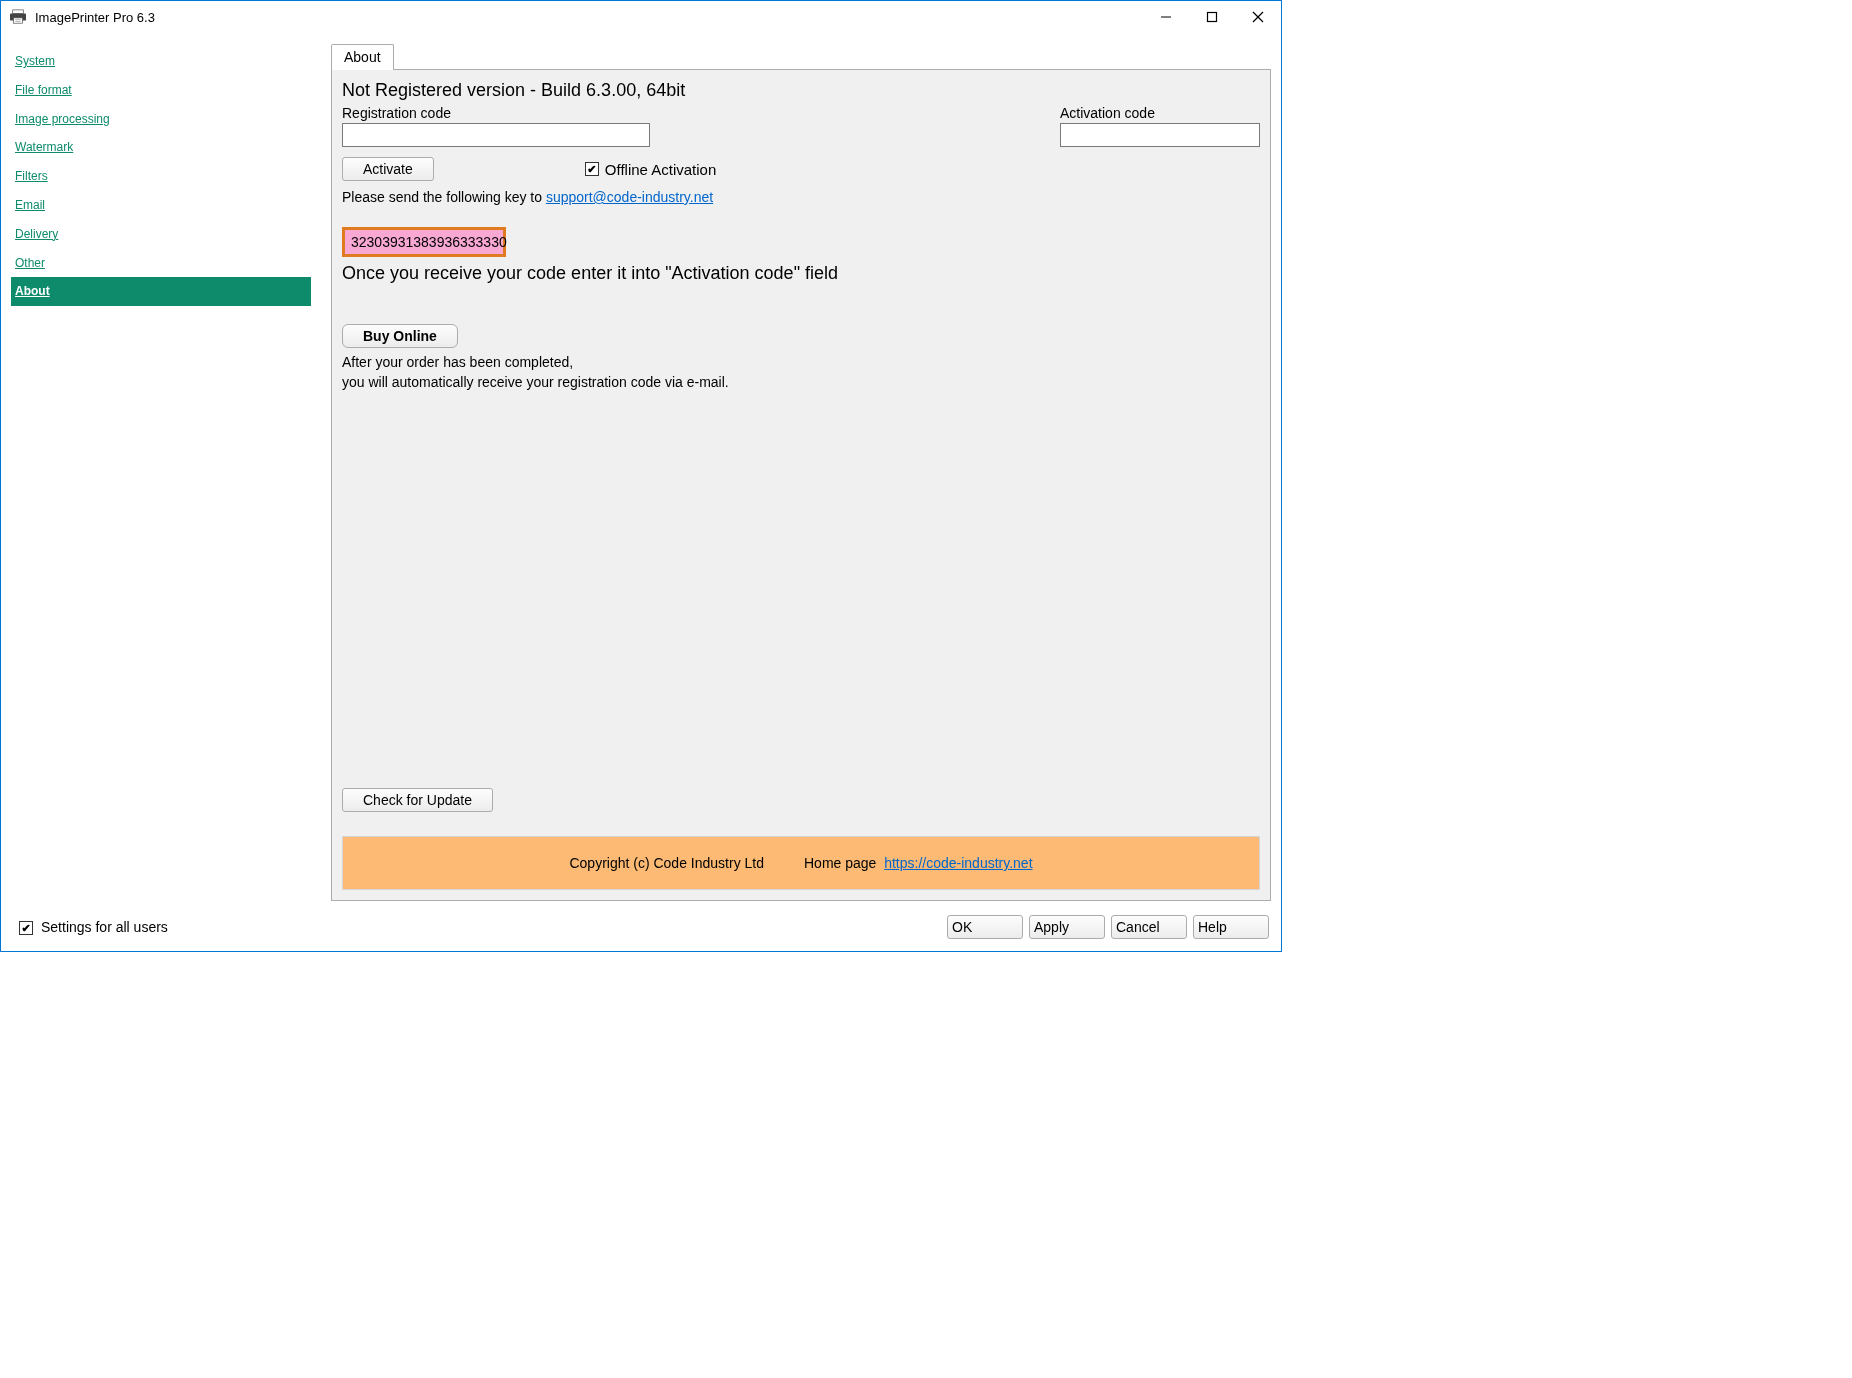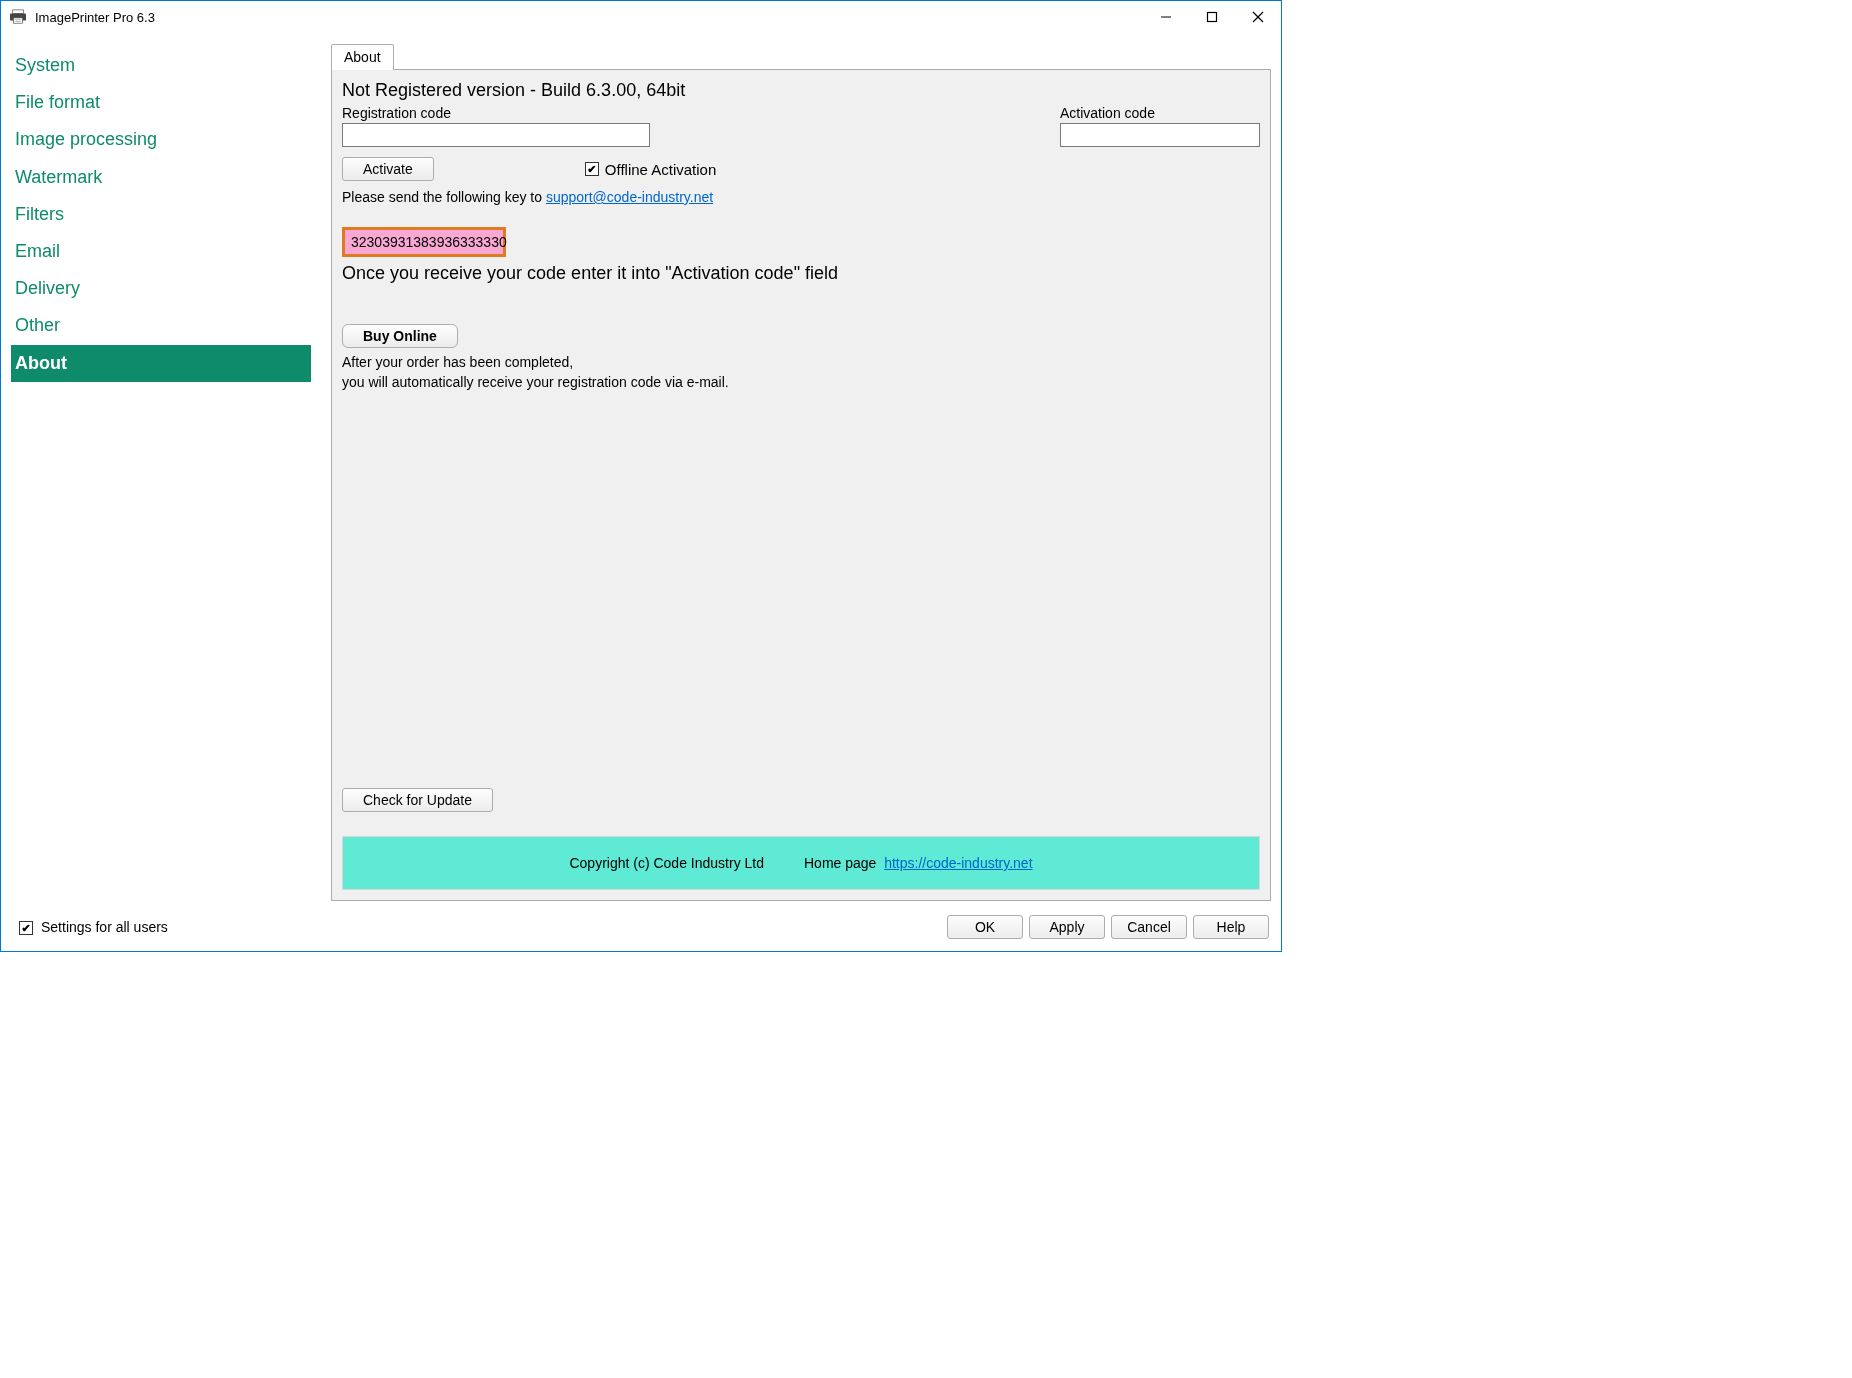--- a/index.html
+++ b/index.html
@@ -56,21 +56,22 @@
     overflow: hidden;
   }
   
   .sidebar {
     width: 300px;
     padding-top: 4px;
   }
   .nav-item {
     display: block;
     color: #0d8b6b;
-    font-size: 18px;
+    text-decoration: underline;
+    font-size: 12px;
     padding: 6px 4px;
     line-height: 1.4;
     cursor: pointer;
   }
   .nav-item.active {
     background: #0d8b6b;
     color: #fff;
     font-weight: bold;
     padding: 6px 4px;
   }
@@ -128,21 +129,21 @@
   }
   .btn {
     background: linear-gradient(#fdfdfd,#ececec);
     border: 1px solid #acacac;
     border-radius: 3px;
     padding: 3px 20px;
     font-size: 14px;
     font-family: inherit;
     cursor: pointer;
     min-width: 76px;
-    text-align: center;
+    text-align: left;
   }
   .checkbox-wrap {
     display: flex;
     align-items: center;
     gap: 6px;
     margin-left: 135px;
   }
   .cb {
     width: 14px; height: 14px;
     border: 1px solid #333;
@@ -181,21 +182,21 @@
   .order-text {
     font-size: 14px;
     margin-top: 5px;
     line-height: 1.4;
   }
   .check-update-wrap {
     margin-top: auto;
   }
   .footer-box {
     border: 1px solid #d6d6d6;
-    background: #5eead4;
+    background: #fdba74;
     padding: 18px 20px;
     margin-top: 24px;
     display: flex;
     align-items: center;
     gap: 40px;
     font-size: 14px;
     justify-content: center;
   }
   
   .bottom-bar {

